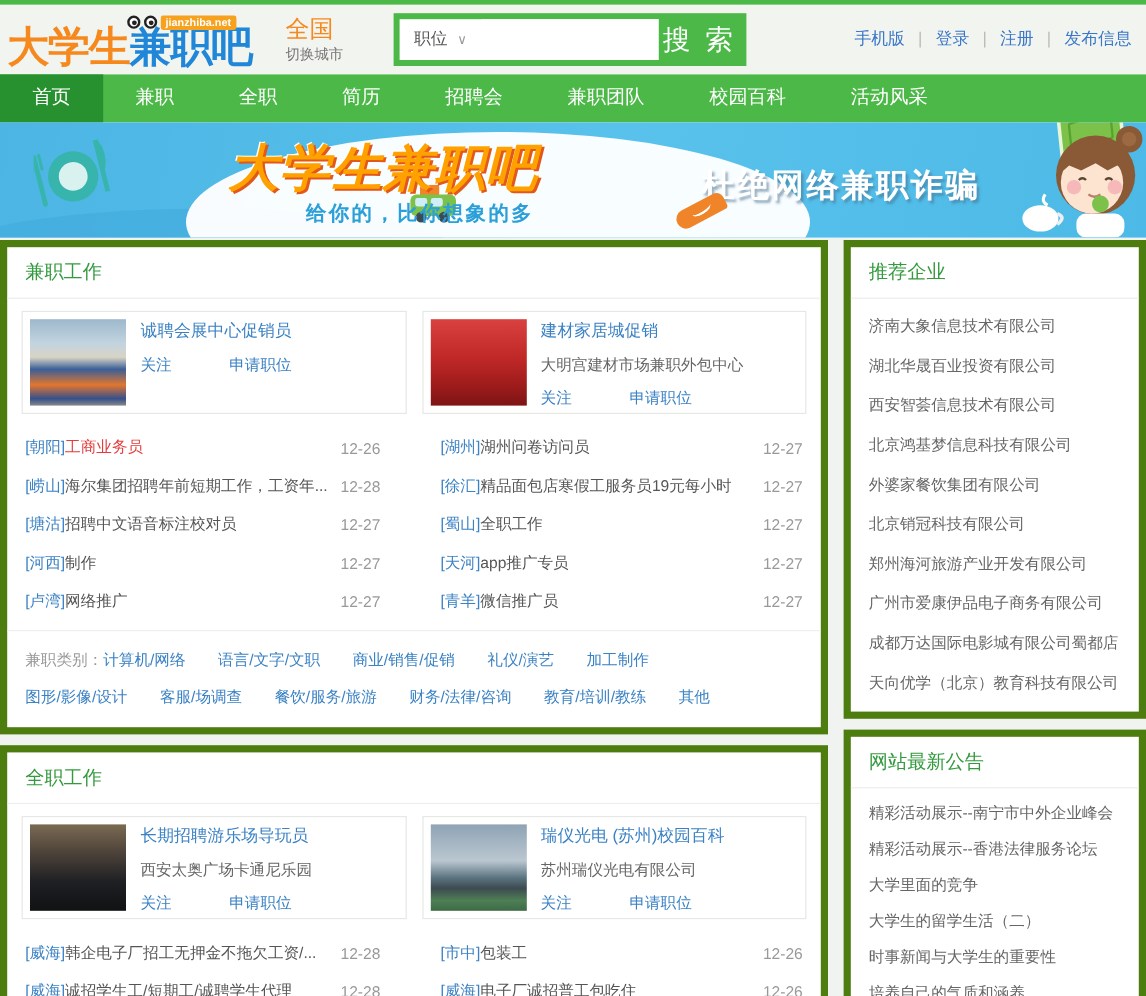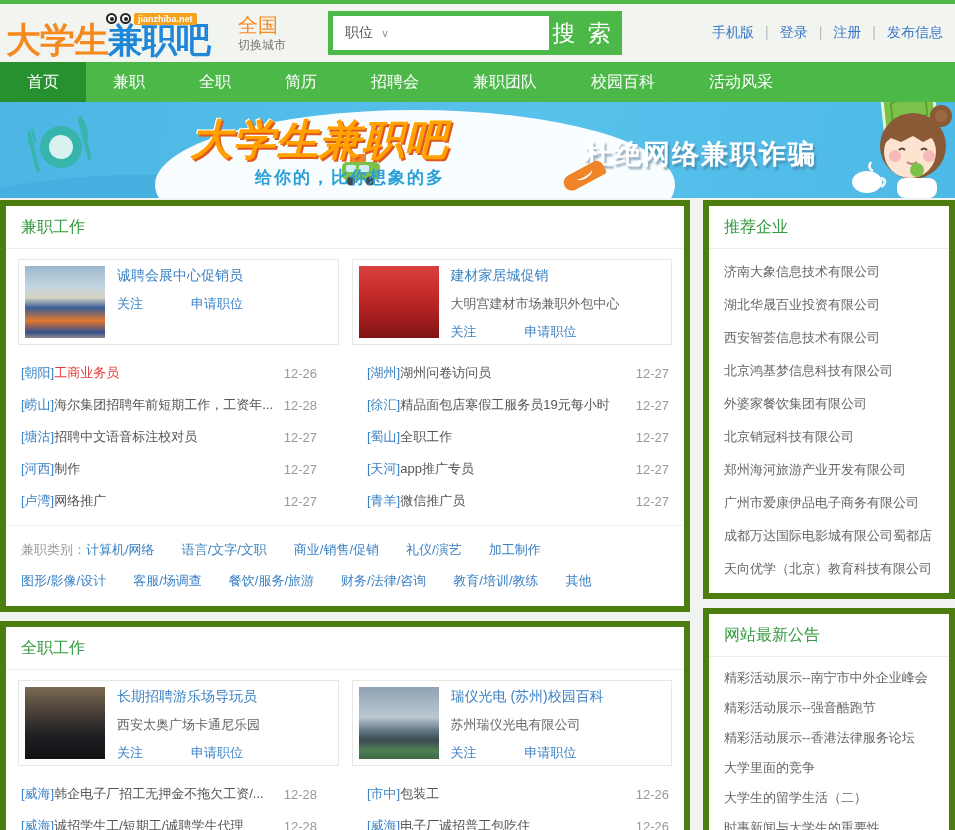--- a/index.html
+++ b/index.html
@@ -372,21 +372,20 @@
         <div class="sitem">广州市爱康伊品电子商务有限公司</div>
         <div class="sitem">成都万达国际电影城有限公司蜀都店</div>
         <div class="sitem">天向优学（北京）教育科技有限公司</div>
       </div>
     </div>
 
     <div class="box">
       <div class="box-title">网站最新公告</div>
       <div class="slist">
         <div class="sitem aitem">精彩活动展示--南宁市中外企业峰会</div>
-        <div class="sitem aitem">精彩活动展示--强音酷跑节</div>
         <div class="sitem aitem">精彩活动展示--香港法律服务论坛</div>
         <div class="sitem aitem">大学里面的竞争</div>
         <div class="sitem aitem">大学生的留学生活（二）</div>
         <div class="sitem aitem">时事新闻与大学生的重要性</div>
         <div class="sitem aitem">培养自己的气质和涵养</div>
       </div>
     </div>
   </div>
 </div>
 

